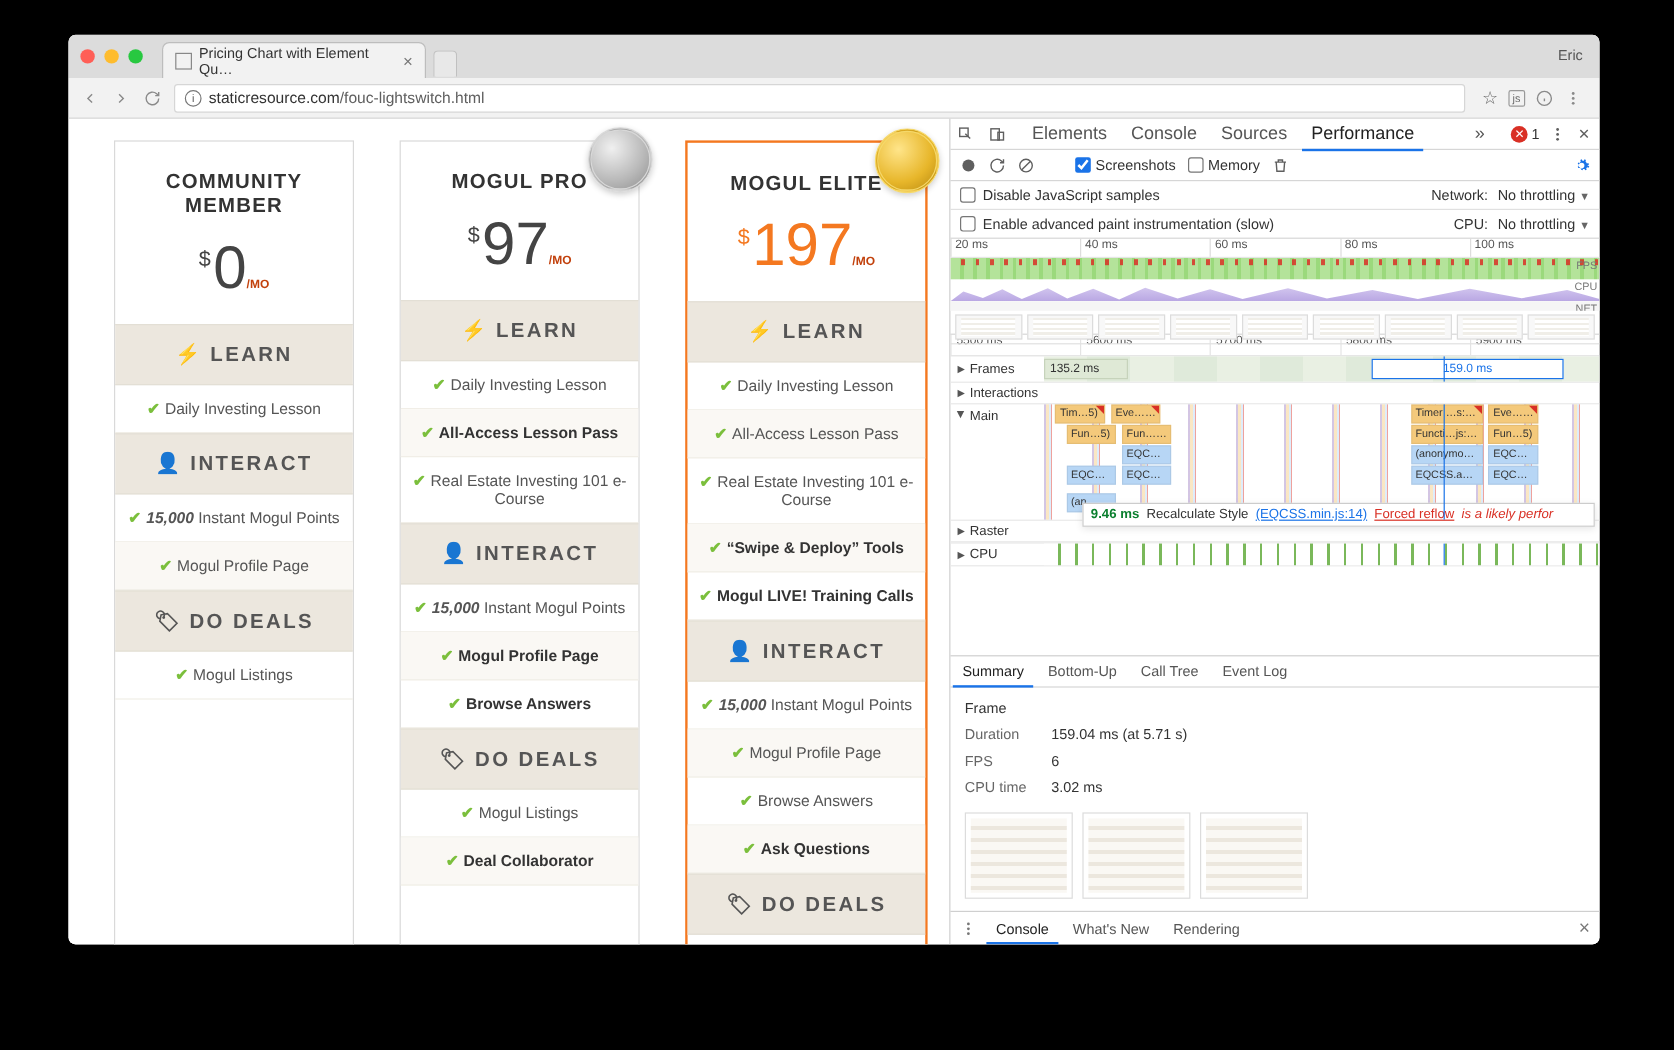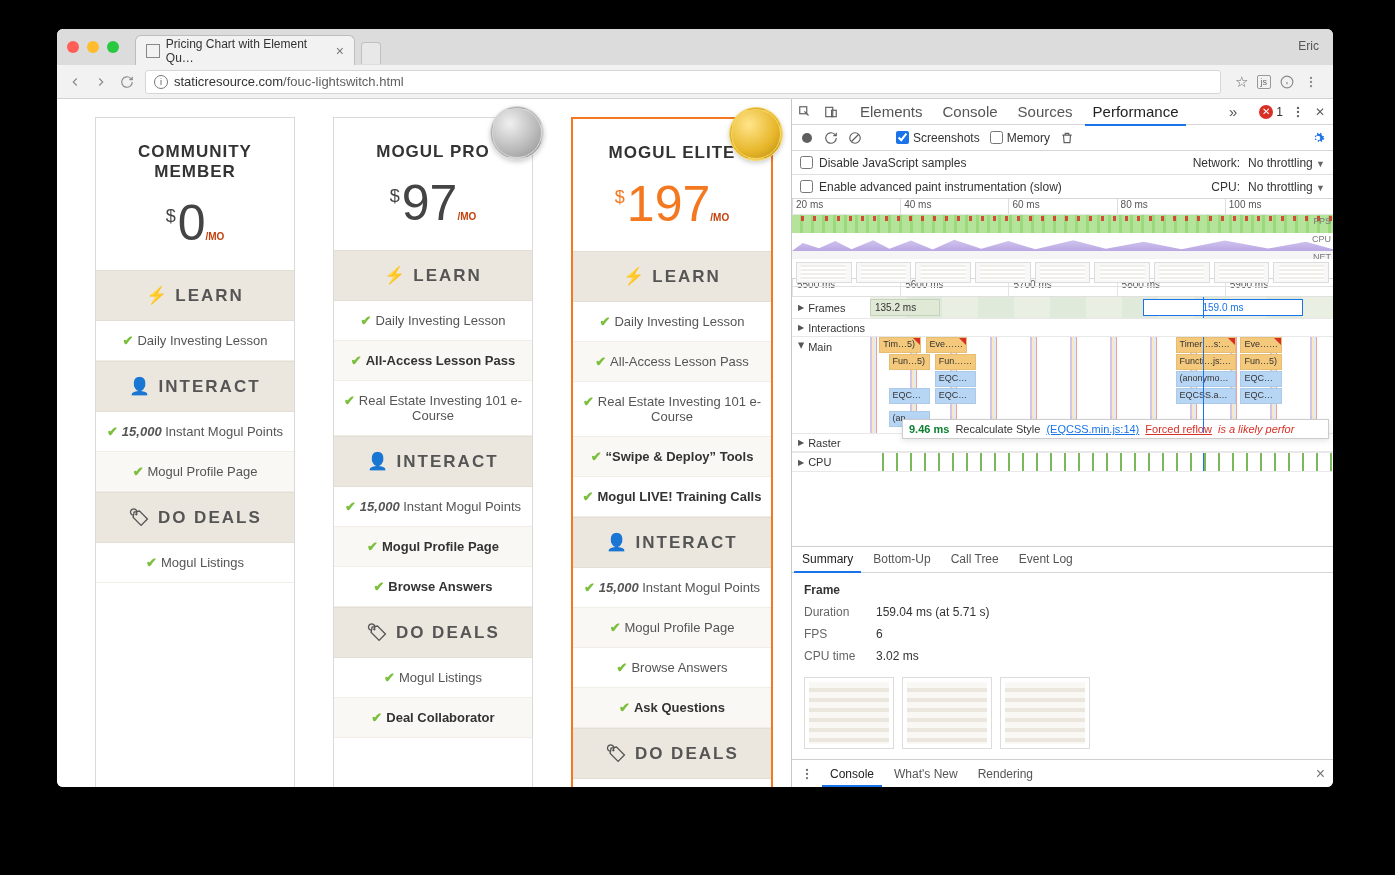--- a/index.html
+++ b/index.html
@@ -469,21 +469,21 @@
       </div>
 
       <div class="drawer">
         <div class="drawer-tabs" id="drawer-tabs">
             <span class="dt-tab active">Summary</span>
             <span class="dt-tab">Bottom-Up</span>
             <span class="dt-tab">Call Tree</span>
             <span class="dt-tab">Event Log</span>
           </div>
         <div class="summary">
-          <span style="font-weight:700;color:#333;">Frame</span>
+          <span style="font-weight:400;color:#333;">Frame</span>
           <div class="kv">
               <span class="k">Duration</span>
               <span>159.04 ms (at 5.71 s)</span>
             </div>
           <div class="kv">
               <span class="k">FPS</span>
               <span>6</span>
             </div>
           <div class="kv">
               <span class="k">CPU time</span>

